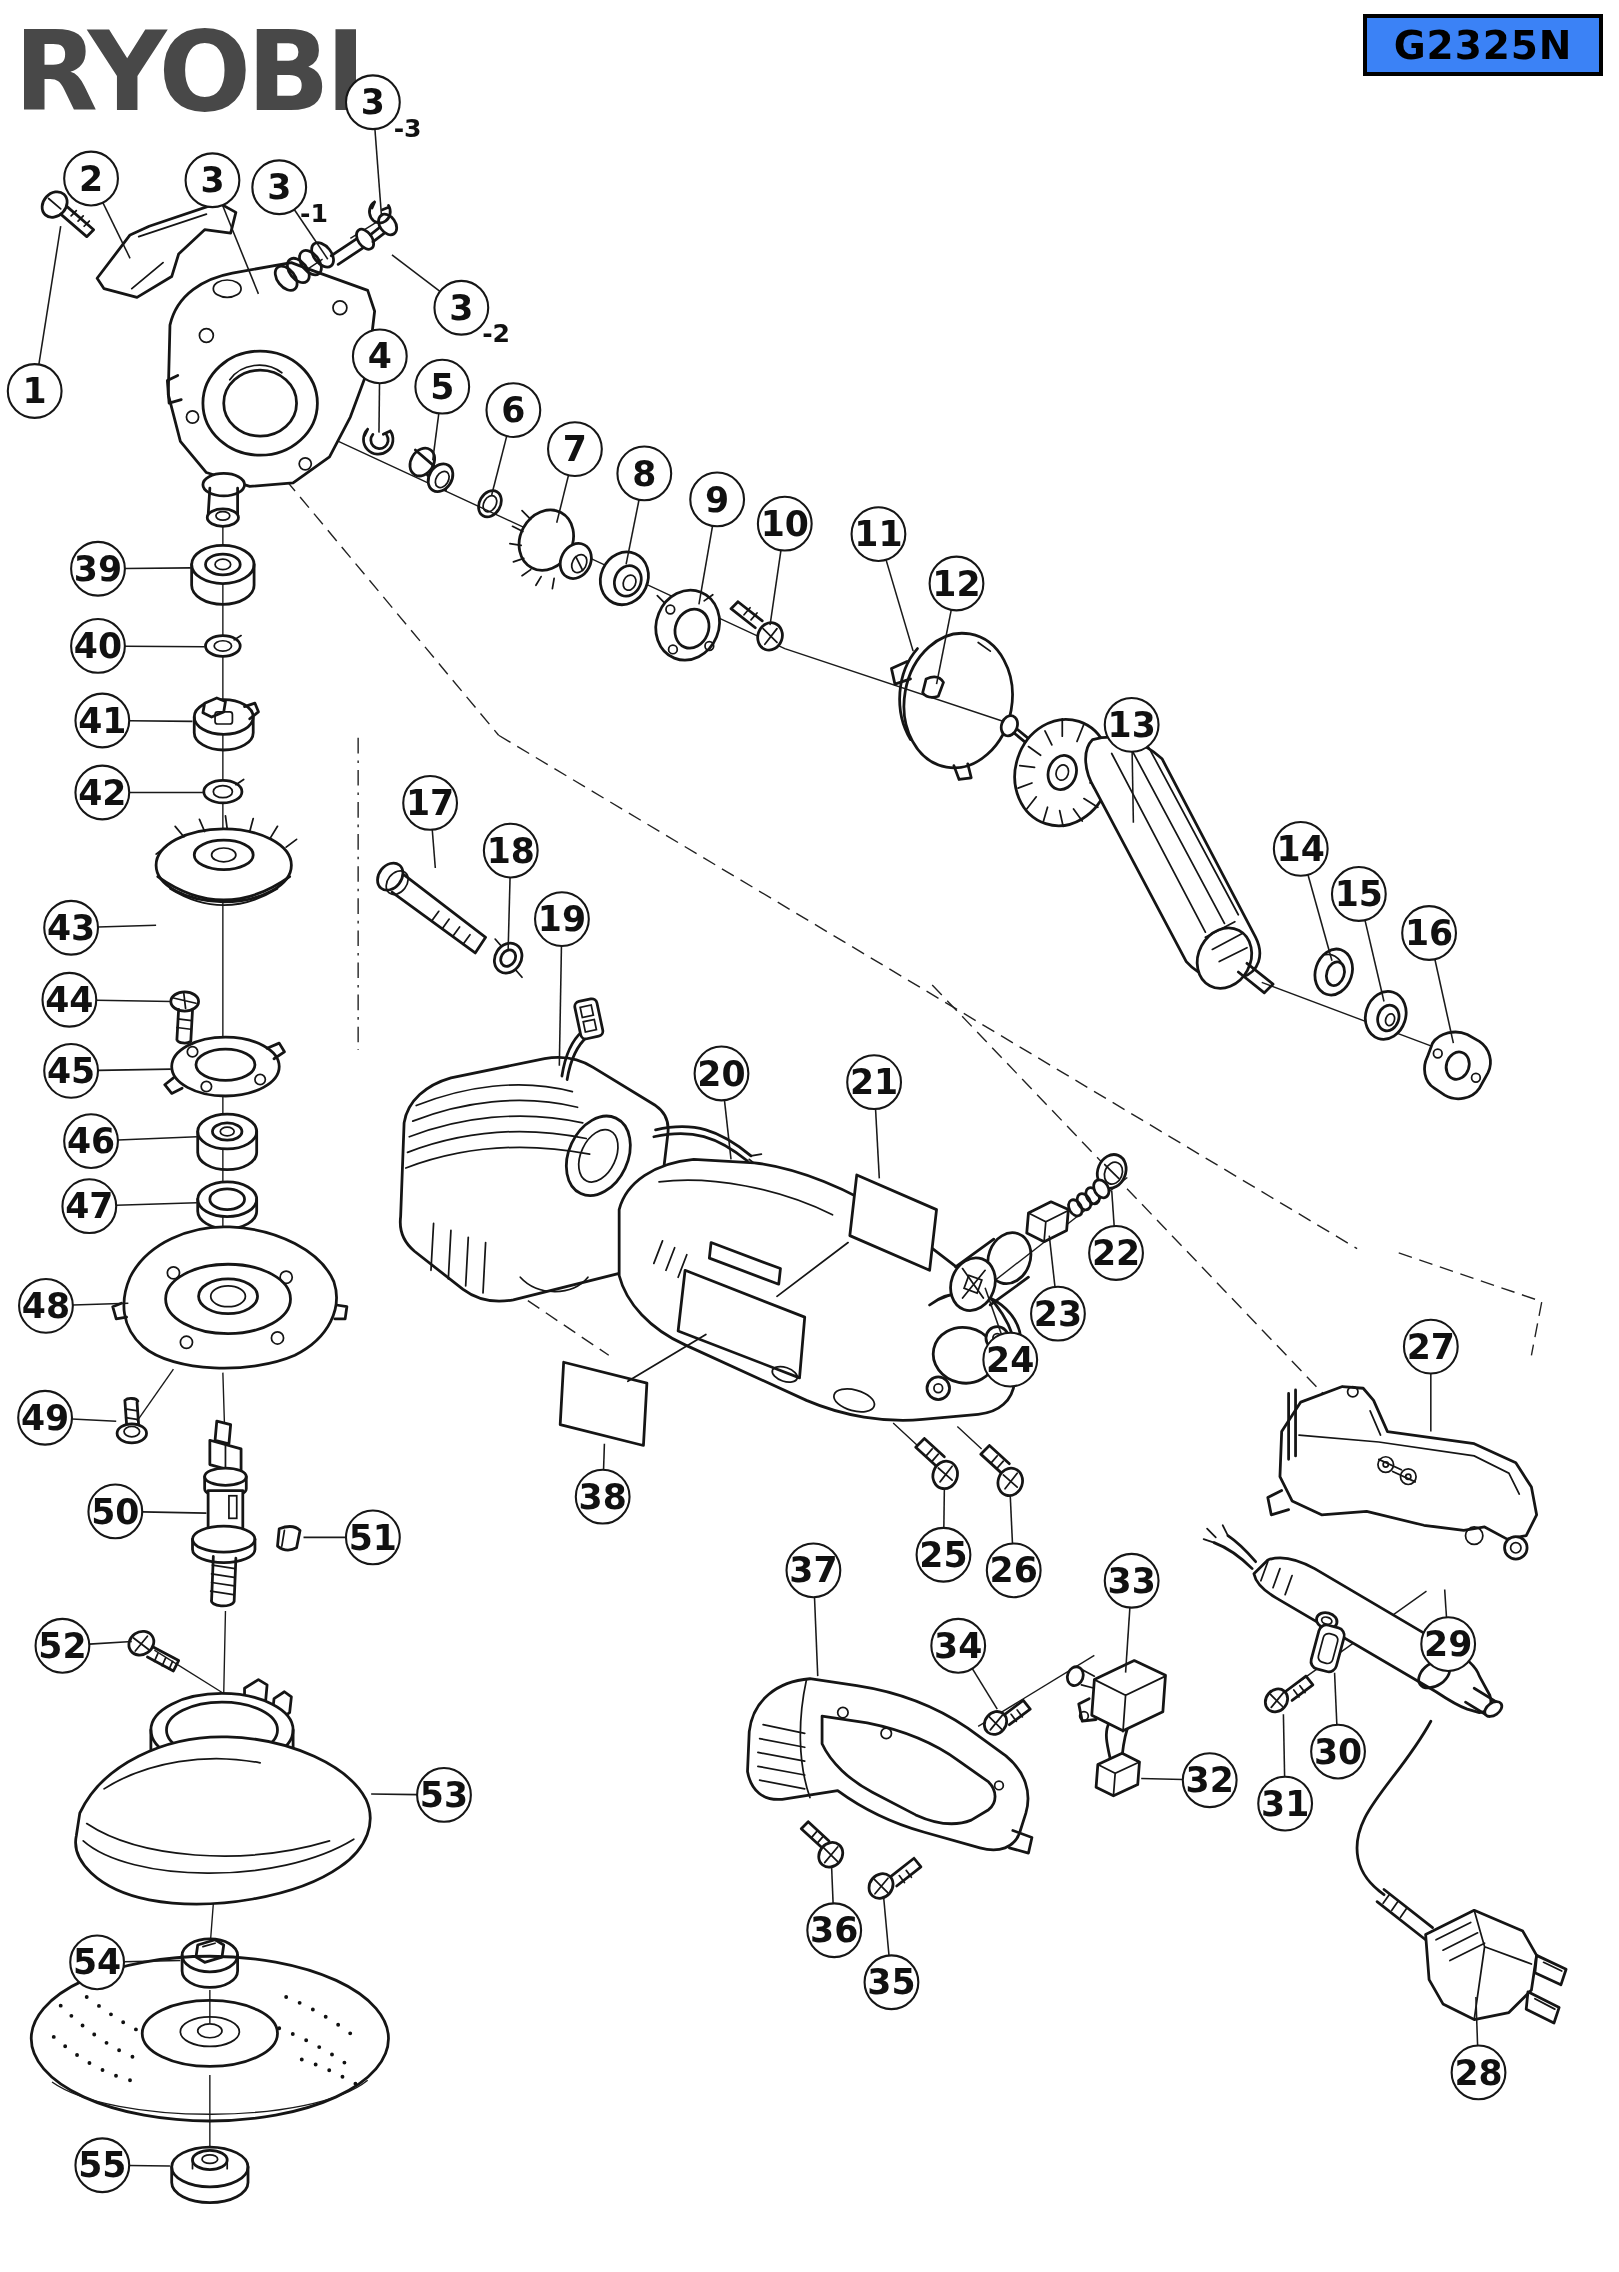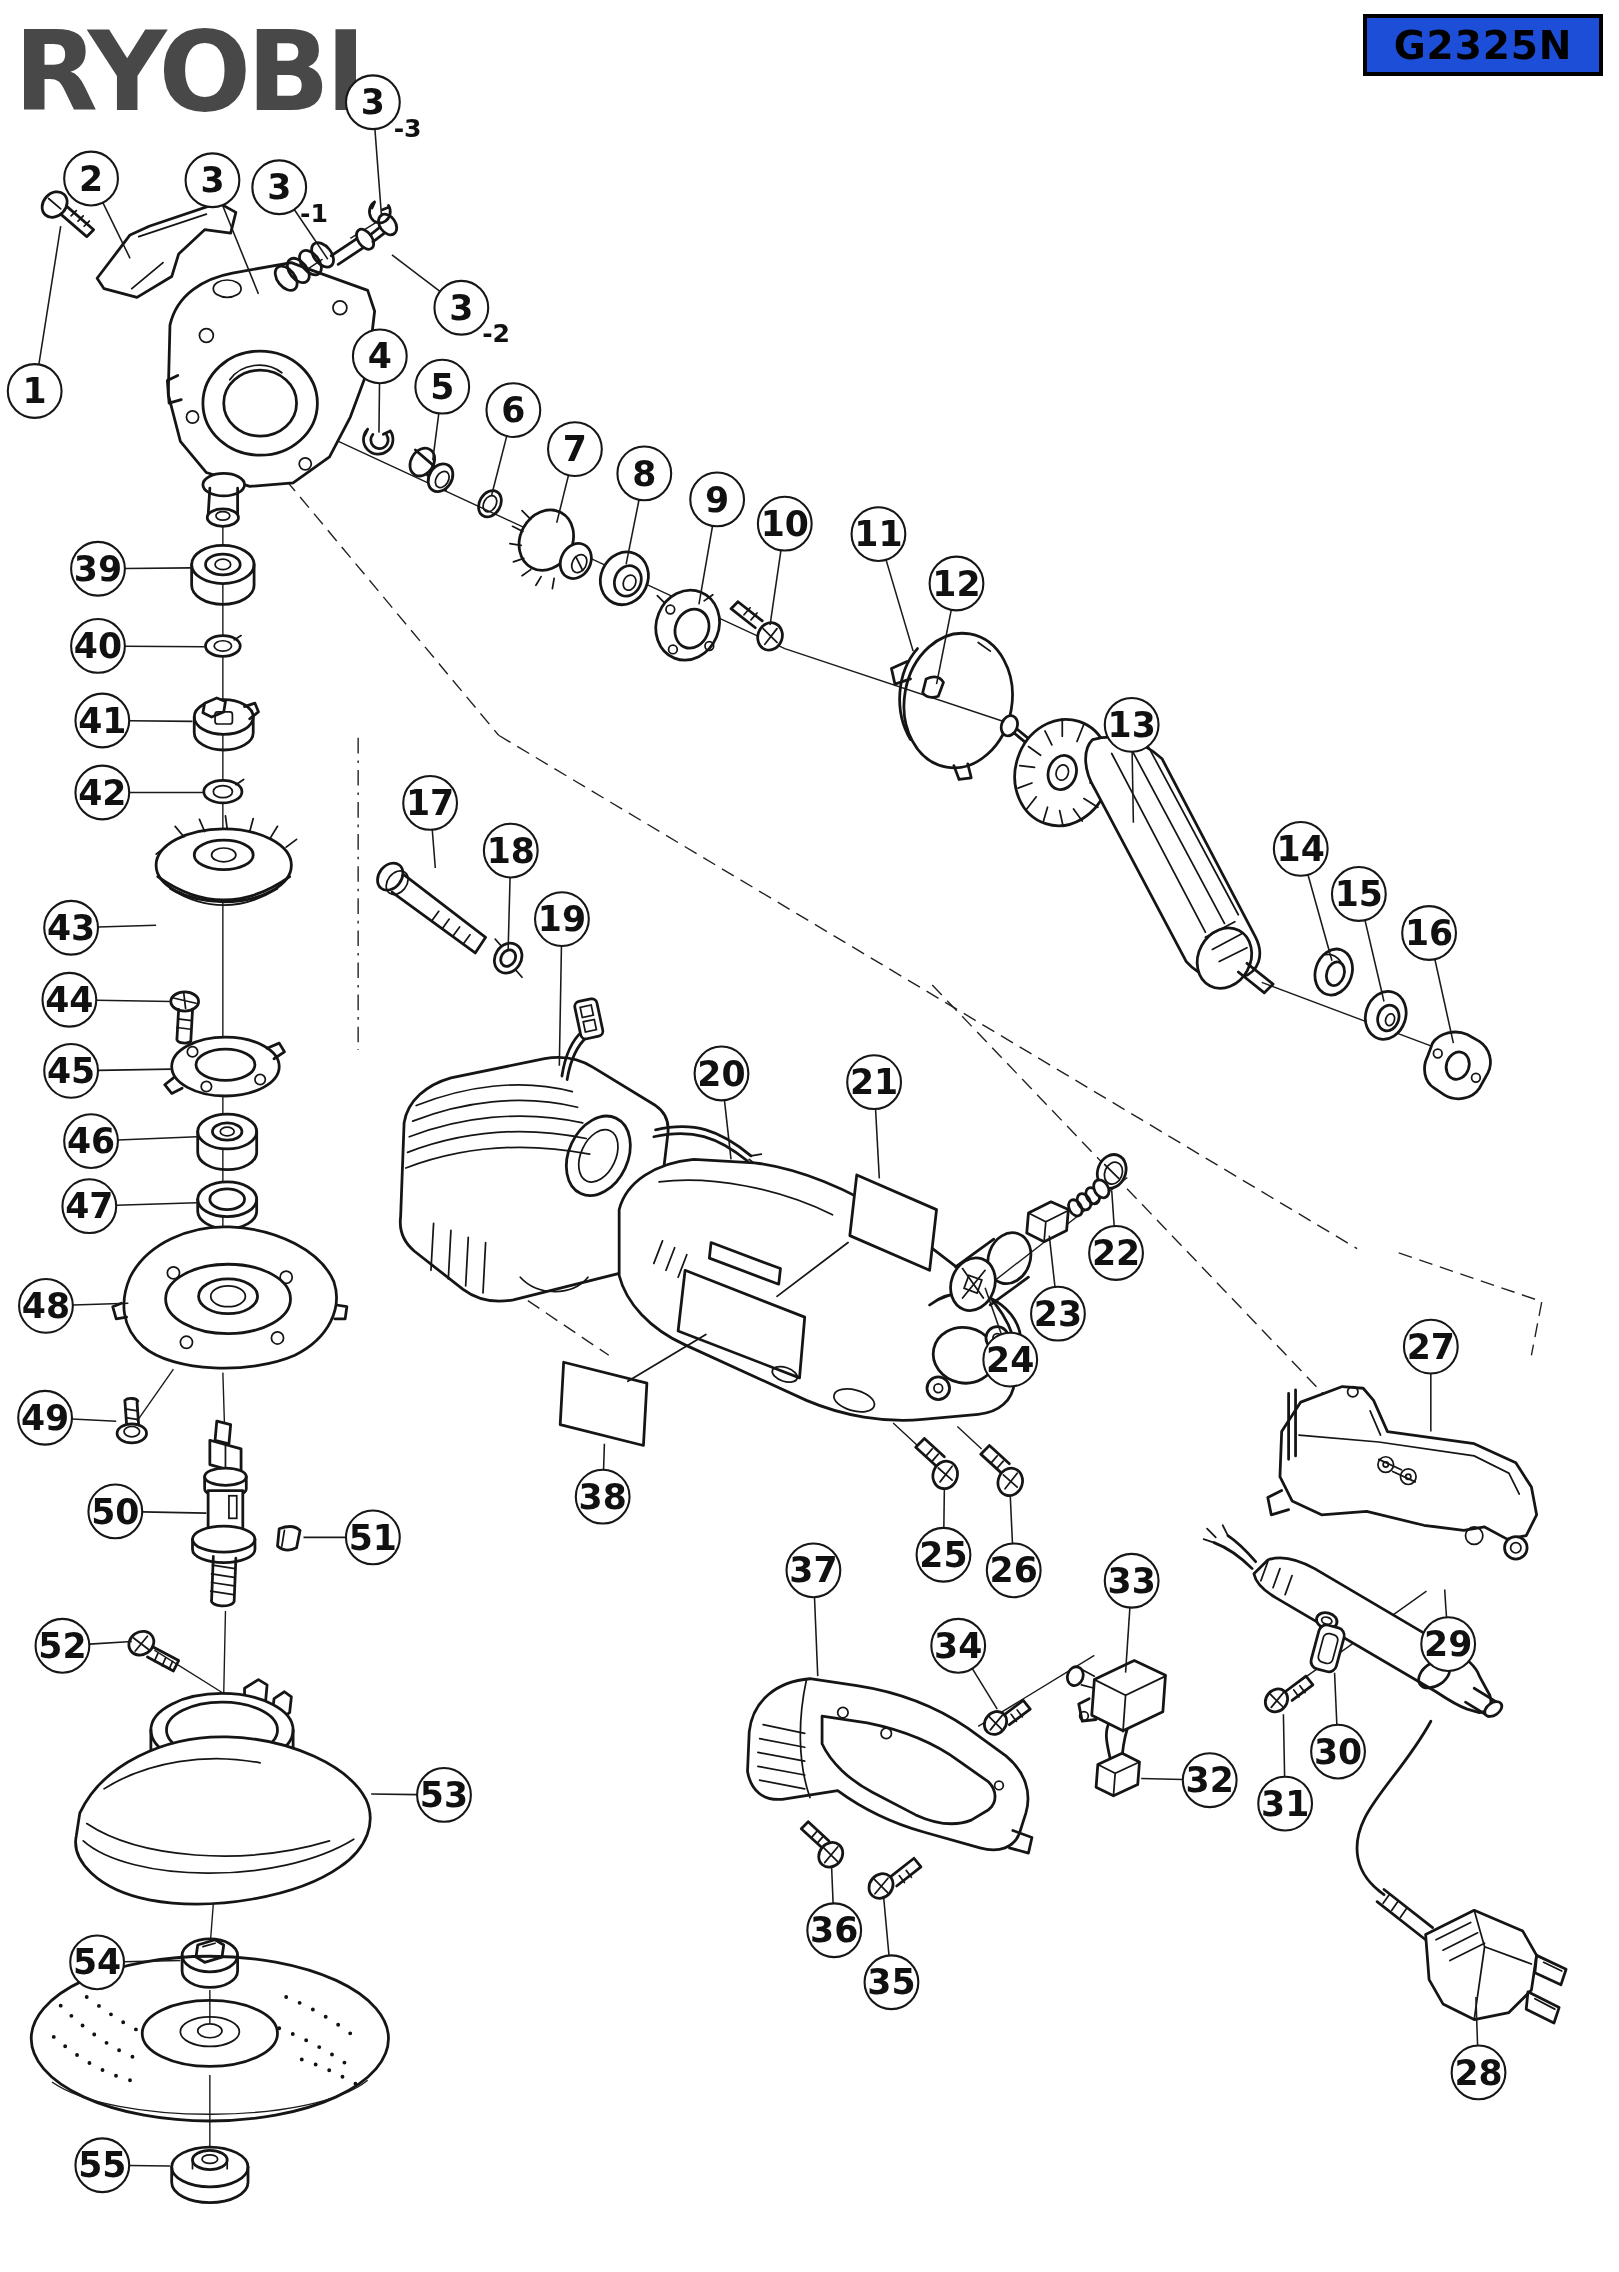--- a/index.html
+++ b/index.html
@@ -3,21 +3,21 @@
 <meta charset="utf-8">
 <style>
   html,body{margin:0;padding:0;background:#fff;}
   body{width:1619px;height:2273px;position:relative;font-family:"DejaVu Sans",sans-serif;overflow:hidden;}
   .stage{position:absolute;left:0;top:2px;width:1464px;height:2273px;}
   .logo{position:absolute;left:14px;top:8.7px;width:486px;height:130px;
         font-family:"DejaVu Sans",sans-serif;font-weight:900;font-size:109px;
         letter-spacing:-4.3px;color:#484848;transform:scaleY(1.02);line-height:121px;user-select:none;}
   .model-box{position:absolute;left:1363px;top:12px;width:232px;height:54px;
         border:4.3px solid #000;display:flex;align-items:center;justify-content:center;
-        font-weight:900;font-size:39px;letter-spacing:0.9px;color:#000;background:#1d4ed8;}
+        font-weight:900;font-size:39px;letter-spacing:0.9px;color:#000;background:#3b82f6;}
   svg{position:absolute;left:0;top:0;}
   .p{stroke:#151515;stroke-width:3.2;fill:none;stroke-linejoin:round;stroke-linecap:round;}
   .pf{stroke:#151515;stroke-width:3.2;fill:#fff;stroke-linejoin:round;stroke-linecap:round;}
   .pt{stroke:#151515;stroke-width:2;fill:none;stroke-linecap:round;}
   .thin{stroke:#1a1a1a;stroke-width:1.6;fill:none;}
   .dash{stroke:#222;stroke-width:1.6;fill:none;stroke-dasharray:16 9;}
   .dashdot{stroke:#222;stroke-width:1.6;fill:none;stroke-dasharray:18 8 3 8;}
   .dots{stroke:#111;stroke-width:4.5;fill:none;stroke-linecap:round;stroke-dasharray:0 17;}
   .callout-circle{fill:#fff;stroke:#161616;stroke-width:2.4;}
   .callout-text{font-family:"DejaVu Sans",sans-serif;font-weight:900;font-size:40px;fill:#111;

